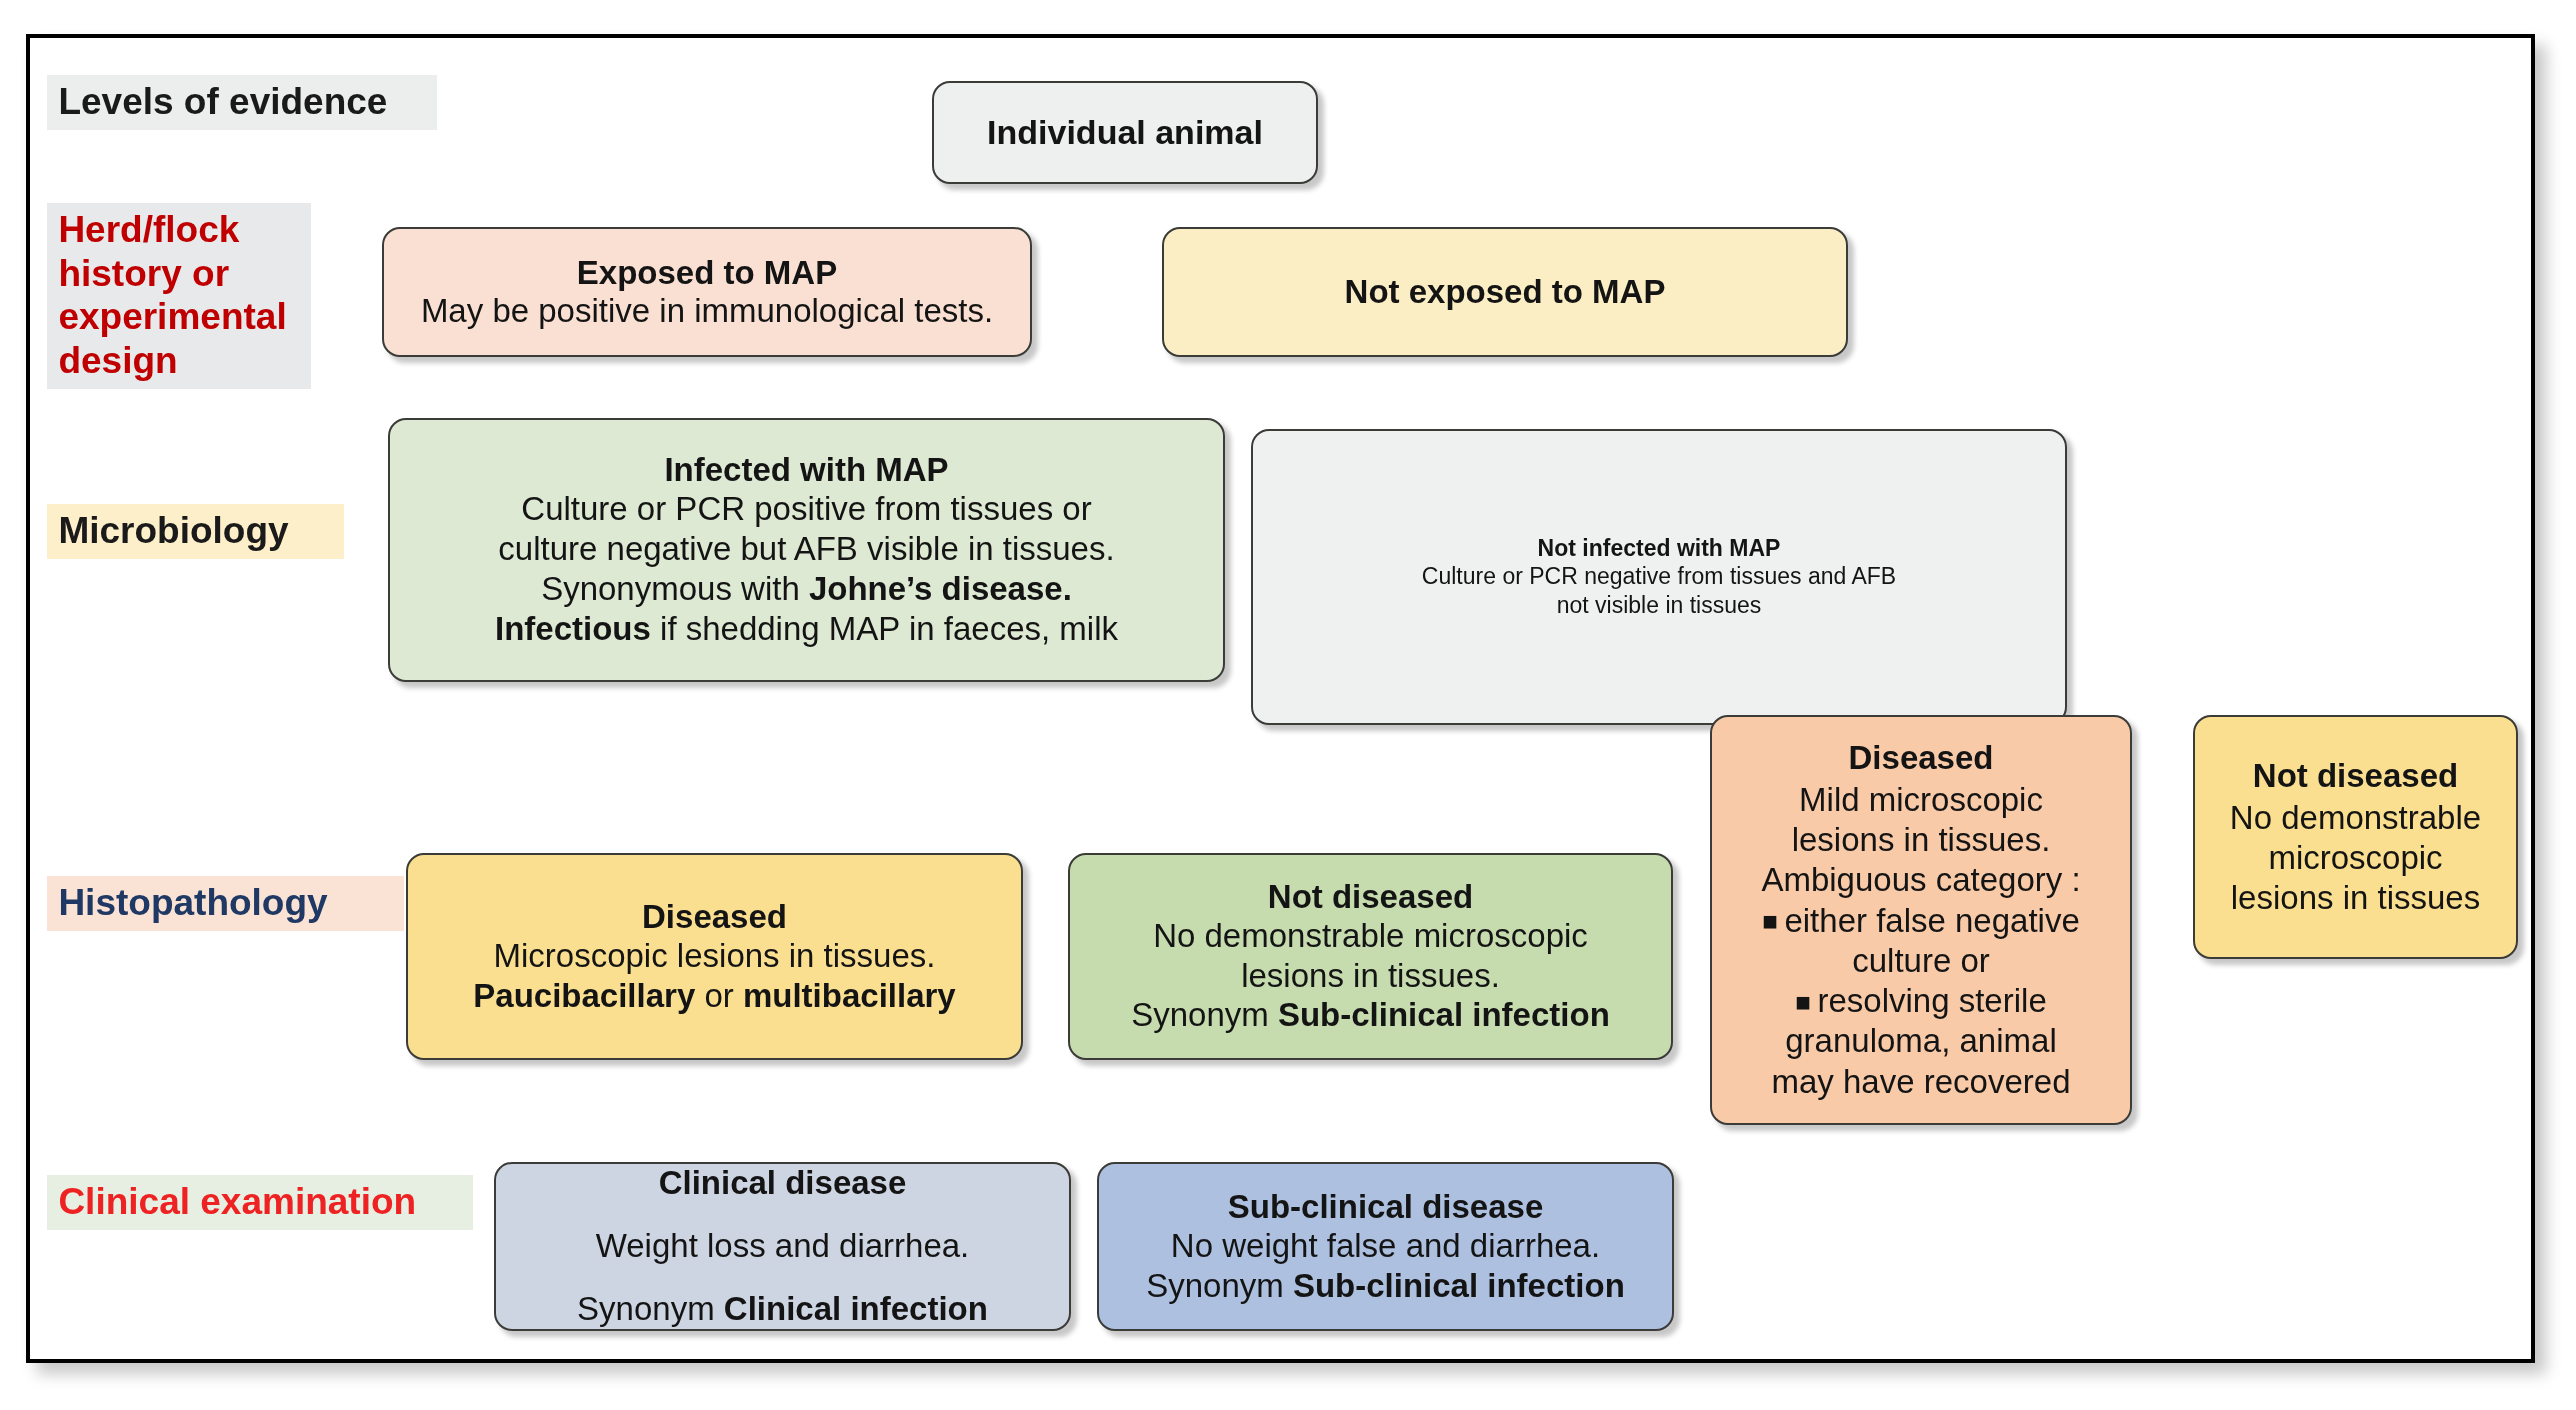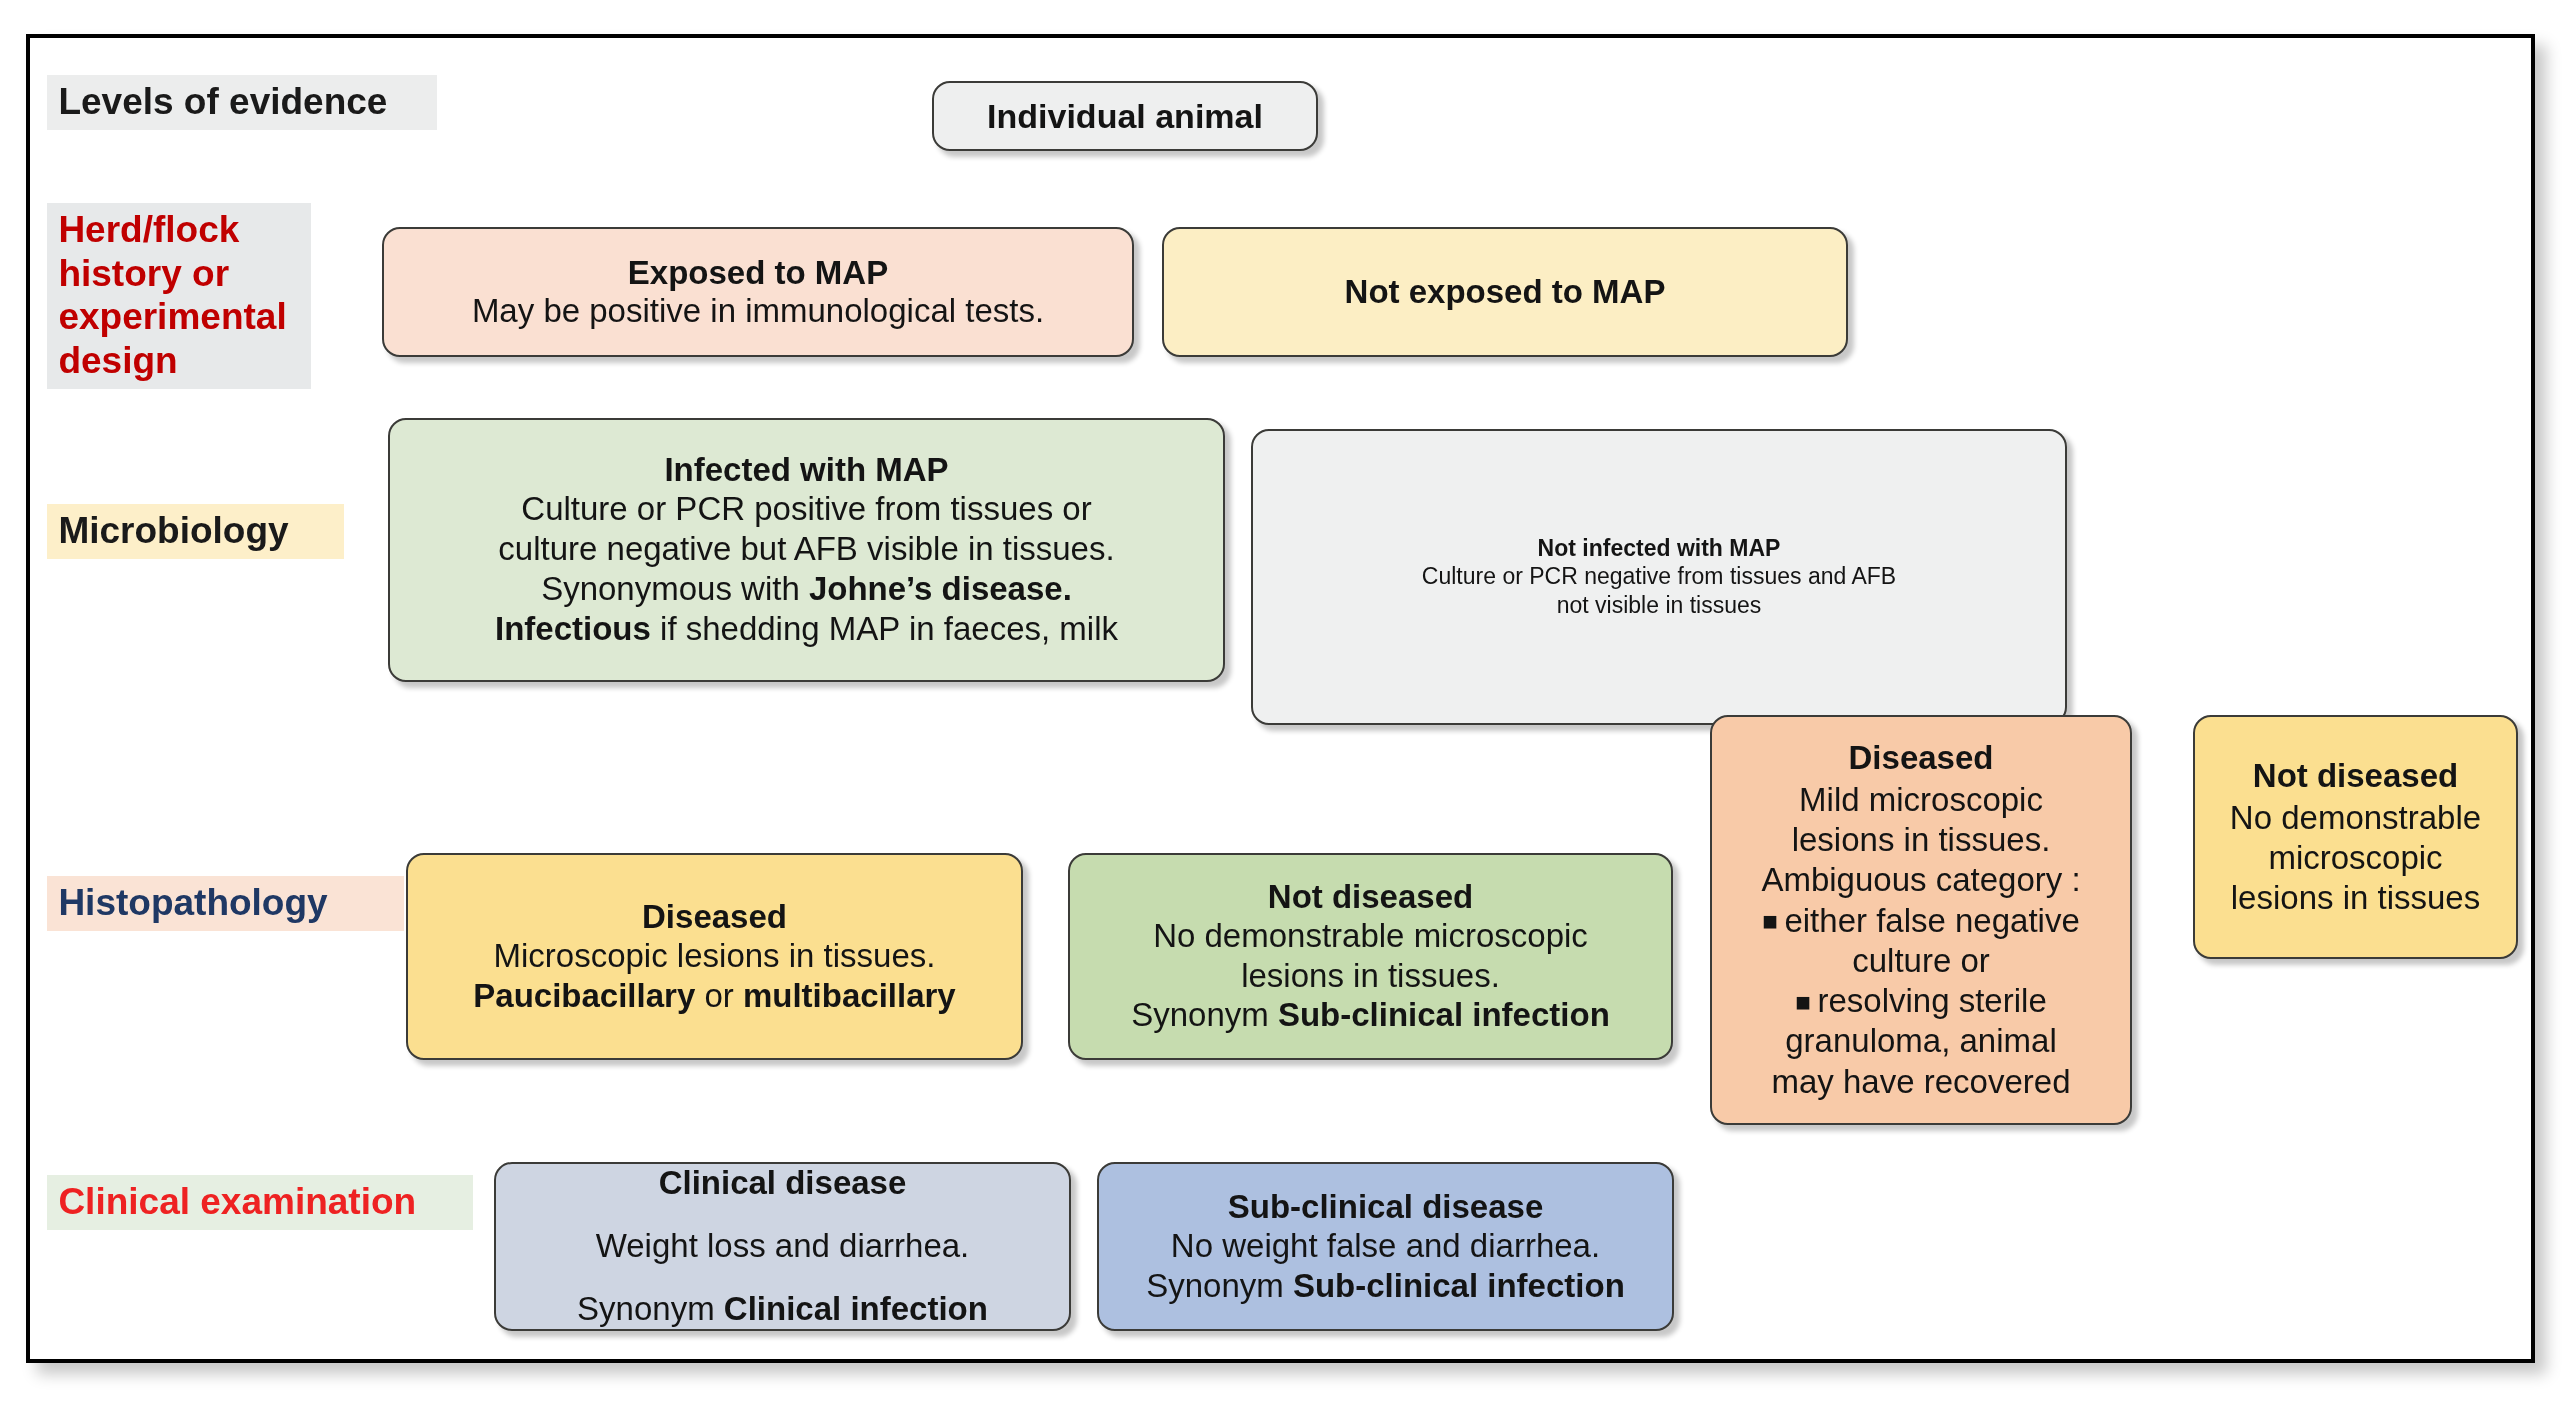--- a/index.html
+++ b/index.html
@@ -18,22 +18,22 @@
   .stage.clin {left:47px;top:1175px;width:426px;font-size:37px;color:#ee2222;background:#e6efe2;}
 
   
   .node{position:absolute;box-sizing:border-box;border:2.4px solid #3b3b38;border-radius:18px;
         display:flex;flex-direction:column;align-items:center;justify-content:center;
         text-align:center;color:#141414;box-shadow:5.7px 5.7px 4.9px rgba(0,0,0,.22);}
   .node .ttl{font-weight:bold;}
   .node .ln{display:block;}
   .node b{font-weight:bold;}
 
-  #n-animal   {left:932px;top:81px; width:386px;height:70px;background:#eeefef;font-size:34px;}
-  #n-exposed  {left:382px; top:227px; width:752px;height:130px;background:#fae0d2;font-size:33px;}
+  #n-animal   {left:932px;top:81px; width:386px;height:103px;background:#eeefef;font-size:34px;}
+  #n-exposed  {left:382px; top:227px; width:650px;height:130px;background:#fae0d2;font-size:33px;}
   #n-notexp   {left:1162px;top:227px; width:686px;height:130px;background:#fceec4;font-size:33px;}
   #n-infected {left:388px; top:418px; width:837px;height:264px;background:#dde9d3;font-size:33px;}
   #n-notinf   {left:1251px;top:429px; width:816px;height:296px;background:#eff0f0;font-size:23px;}
   #n-diseased {left:406px; top:853px;width:617px;height:207px;background:#fbdf90;font-size:33px;}
   #n-notdis   {left:1068px;top:853px;width:605px;height:207px;background:#c6dcaf;font-size:33px;}
   #n-diseased2{left:1710px;top:715px; width:422px;height:410px;background:#f8caa8;font-size:33px;line-height:1.22;}
   #n-notdis2  {left:2193px;top:715px; width:325px;height:244px;background:#fbdf90;font-size:33px;line-height:1.22;}
   #n-clinical {left:494px; top:1162px;width:577px;height:169px;background:#ced5e2;font-size:33px;justify-content:space-between;}
   #n-subclin  {left:1097px;top:1162px;width:577px;height:169px;background:#adc0e0;font-size:33px;}
 

